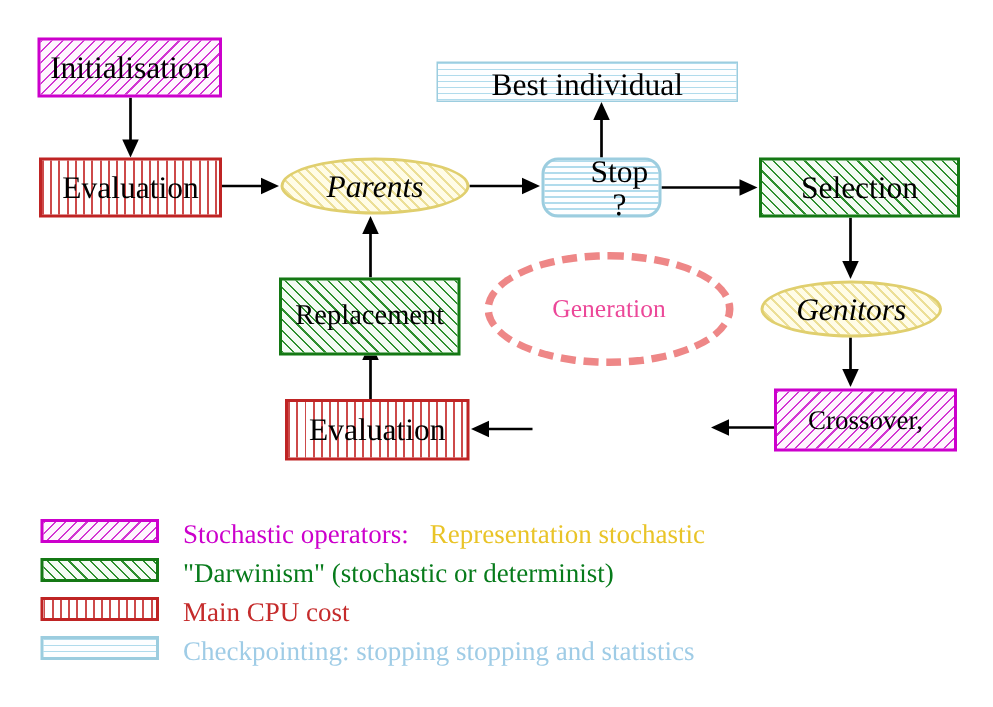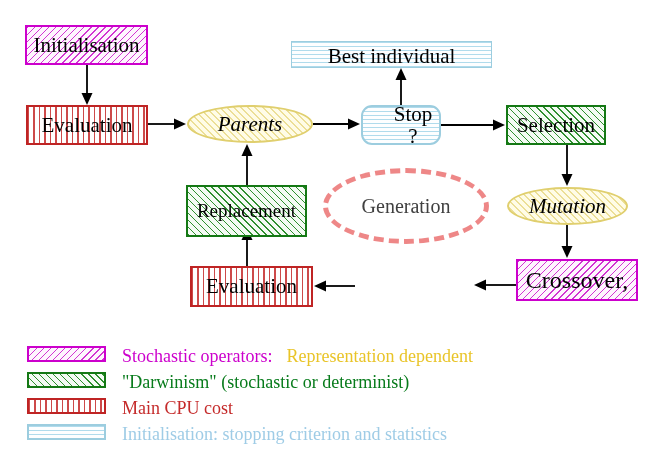--- a/index.html
+++ b/index.html
@@ -33,23 +33,23 @@
   }
   .h-yellow {
     border:2px solid #e0cf6e;
     background:#fffce7 repeating-linear-gradient(45deg,#ecdf97 0,#ecdf97 1.4px,transparent 1.4px,transparent 5px);
   }
   .thin { border-width:1.5px;align-items:flex-end; }
   .rounded { border-radius:11px;padding-left:24px; }
 
   .generation {
     border:5px dashed #ee8787; border-radius:50%;
-    color:#404040; font-size:20px;
+    color:#ec4899; font-size:17px;
   }
-  .crossover-label { font-size:24px; line-height:20px; }
+  .crossover-label { font-size:18px; line-height:20px; }
 
   .legend-row { position:absolute; left:27px; display:flex; align-items:flex-start; }
   .swatch { width:79px; height:16px; box-sizing:border-box; margin-right:16px; flex:none; }
   .legend-text { font-size:18px; white-space:nowrap; }
   .t-magenta { color:#cc00cc; }
   .t-gold { color:#e9c428; margin-left:14px; }
   .t-green { color:#077b1b; }
   .t-red { color:#c52b2b; }
   .t-cyan { color:#9fcce6; }
 </style>
@@ -118,61 +118,61 @@
   </div>
 
   <div class="node h-cyan thin" style="left:291px; top:41px; width:201px; height:27px;">
     <span>Best individual</span>
   </div>
 
   <div class="node h-cyan rounded" style="left:361px; top:105px; width:80px; height:40px;">
     <span>Stop ?</span>
   </div>
 
-  <div class="node h-green" style="left:506px; top:105px; width:100px; height:40px;">
+  <div class="node h-green" style="left:506px; top:105px; width:134px; height:40px;">
     <span>Selection</span>
   </div>
 
   <div class="node h-green" style="left:186px; top:185px; width:121px; height:52px; font-size:19px;">
     <span>Replacement</span>
   </div>
 
   <div class="node generation" style="left:323px; top:168px; width:166px; height:76px;">
     <span>Generation</span>
   </div>
 
   <div class="node ellipse h-yellow" style="left:507px; top:187px; width:121px; height:38px;">
-    <span>Mutation</span>
+    <span>Genitors</span>
   </div>
 
   <div class="node h-red" style="left:190px; top:266px; width:123px; height:41px;">
     <span>Evaluation</span>
   </div>
 
 
   <div class="node h-magenta crossover-label" style="left:516px; top:259px; width:122px; height:42px;">
     <span>
       <span style="display:block;">Crossover,</span>
     </span>
   </div>
 
   <div class="legend-row" style="top:346px;">
     <span class="swatch h-magenta"></span>
     <span class="legend-text t-magenta">Stochastic operators:</span>
-    <span class="legend-text t-gold">Representation dependent</span>
+    <span class="legend-text t-gold">Representation stochastic</span>
   </div>
 
   <div class="legend-row" style="top:372px;">
     <span class="swatch h-green"></span>
     <span class="legend-text t-green">"Darwinism" (stochastic or determinist)</span>
   </div>
 
   <div class="legend-row" style="top:398px;">
     <span class="swatch h-red"></span>
     <span class="legend-text t-red">Main CPU cost</span>
   </div>
 
   <div class="legend-row" style="top:424px;">
     <span class="swatch h-cyan"></span>
-    <span class="legend-text t-cyan">Initialisation: stopping criterion and statistics</span>
+    <span class="legend-text t-cyan">Checkpointing: stopping stopping and statistics</span>
   </div>
 
 </div>
 
 </body></html>

